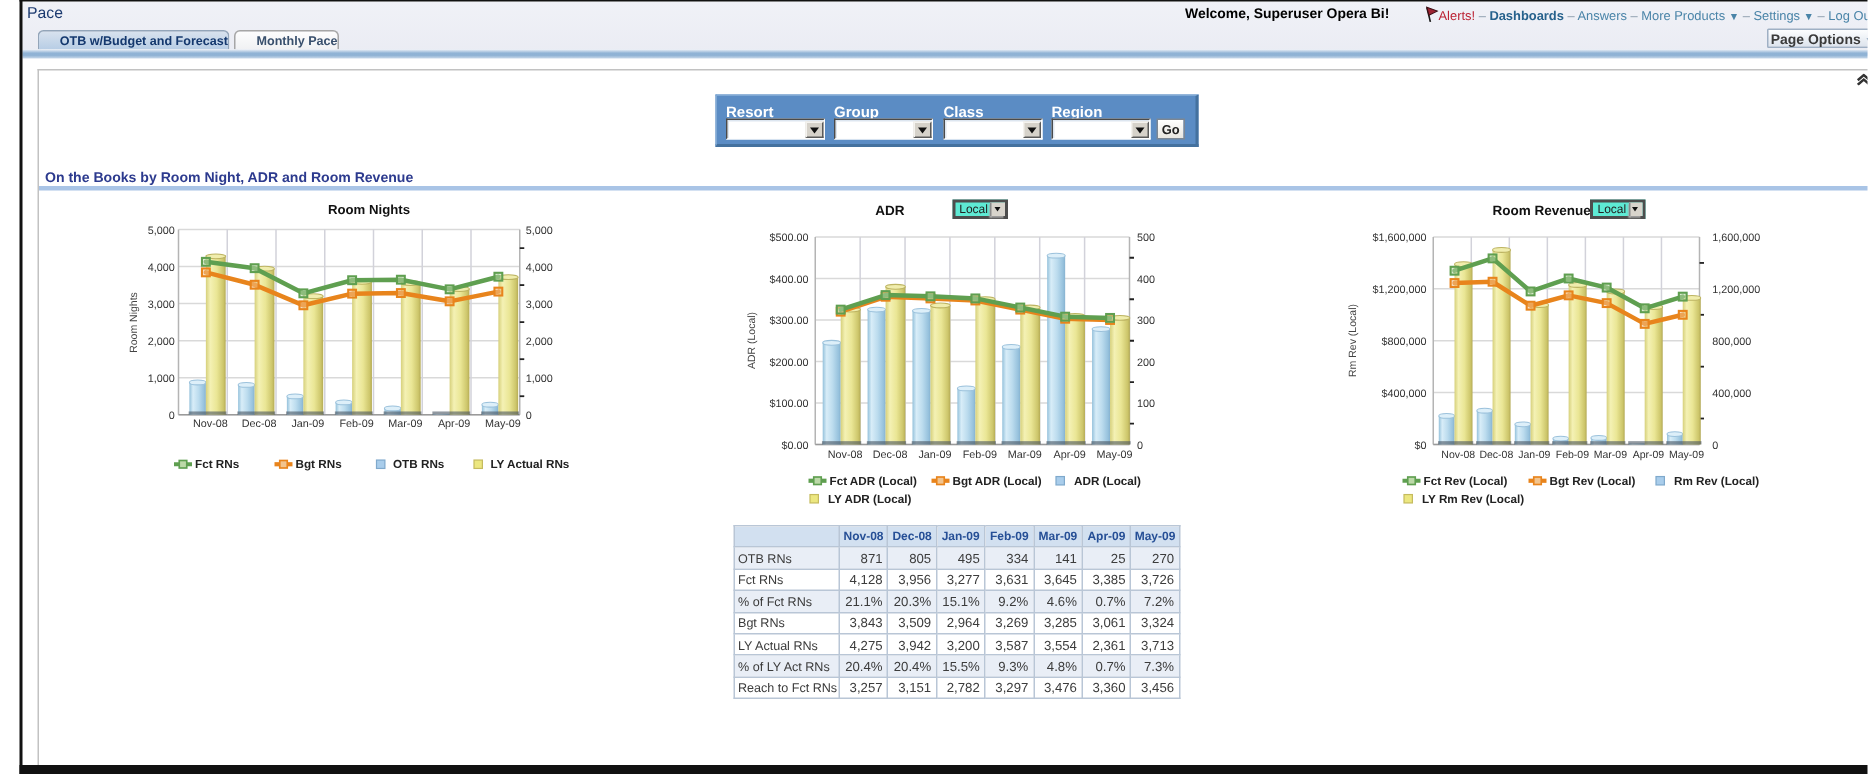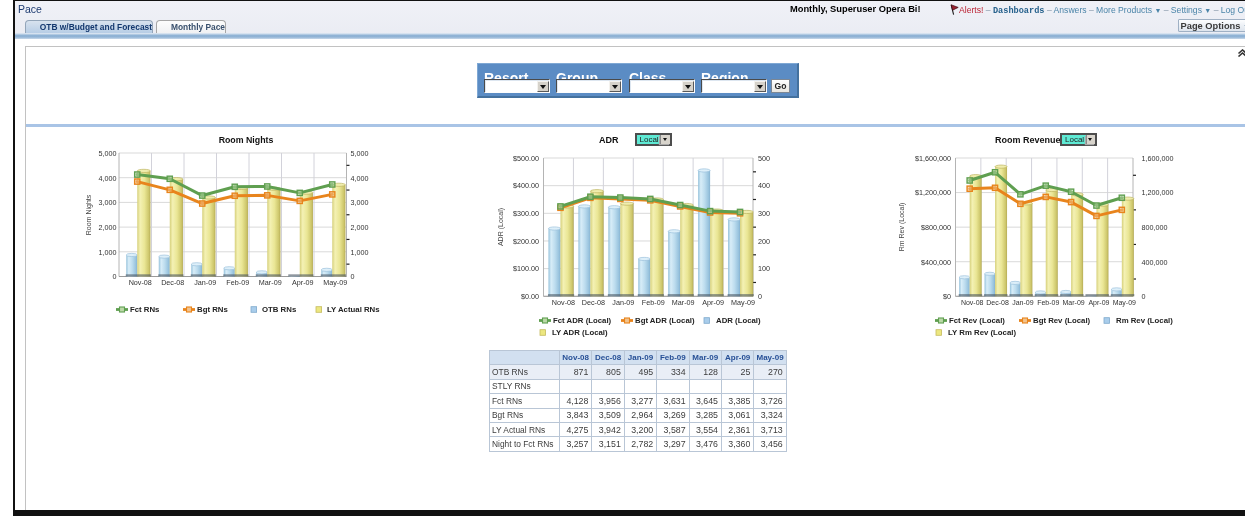--- a/index.html
+++ b/index.html
@@ -1,32 +1,32 @@
 <!DOCTYPE html>
 <html><head><meta charset="utf-8"><style>
 * { margin:0; padding:0; box-sizing:border-box; }
 html,body { width:1245px; height:516px; overflow:hidden; font-family:"Liberation Sans",sans-serif; background:#fff; }
 #page { position:relative; width:1245px; height:492px;margin-left:13px; }
 .edge { position:absolute; background:#111; }
 #banner { position:absolute; left:2px; top:1px; width:1241px; height:36px; background:linear-gradient(#f0f1f7,#eaecf3); }
 #pacet { position:absolute; left:5px; top:3px; font-size:10.5px; color:#1c3a70; }
 #welc { position:absolute; left:777px; top:4px; font-size:9.3px; font-weight:bold; color:#000; }
 #links { position:absolute; left:936px; top:4px; font-size:8.6px; color:#4a84a8; white-space:nowrap; }
-#links .dash { color:#26618c; font-weight:bold;font-family:Liberation Mono, monospace; }
+#links .dash { color:#26618c; font-weight:bold; }
 #links .al { color:#bb2233; }
 #links .sep { color:#8899aa; }
 #pgopt { position:absolute; left:1164.5px; top:18.5px; width:75.5px; height:13.5px; background:linear-gradient(#fcfdfe,#dde4ed); border:1px solid #9fb0c4; font-size:9.3px; font-weight:bold; color:#3a3a3a; text-align:center; line-height:12px; border-radius:1px; }
 .tab { position:absolute; top:20px; height:13px; font-size:8.4px; font-weight:bold; text-align:right; border:1px solid #93a5b9; border-bottom:none; border-radius:4px 4px 0 0; line-height:12.5px; white-space:nowrap; }
 #tab1 { left:12px; width:128px; background:linear-gradient(#d8e2ee,#b7cde5); color:#14386e; }
 #tab2 { left:143px; width:70px; background:linear-gradient(#fdfdfd,#f0f1f3); color:#39506d; border-color:#a6a6a6; }
 #band { position:absolute; left:2px; top:33px; width:1241px; height:6px; background:linear-gradient(#e8eef6 0%,#90b3d5 40%,#8fb2d4 65%,#c9d9ea 100%); }
 #panel { position:absolute; left:12px; top:46px; width:1227px; height:464px; background:#fff; border:1px solid #c2c2c2; border-bottom:none; }
 #chev { position:absolute; left:1224px; top:49px; width:11px; height:8px; }
 #fbox { position:absolute; left:464px; top:63px; width:322px; height:35px; background:#5b8cc4; border-right:2px solid #44719e; border-bottom:2px solid #44719e; border-top:1px solid #7fa8d4; border-left:1px solid #7fa8d4; }
-.flab { position:absolute; top:70px; font-size:14px; font-weight:bold; color:#fff; }
+.flab { position:absolute; top:70px; font-size:10px; font-weight:bold; color:#fff; }
 .fsel { position:absolute; top:79px; width:66px; height:13.5px; background:#fff; border:1px solid; border-color:#4a4a4a #fdfdfd #fdfdfd #4a4a4a; box-shadow:1px 1px 0 #dde6f0 inset; }
 .fsel .btn { position:absolute; right:0.5px; top:0.5px; width:12px; height:11.5px; background:#d6d2ca; border:1px solid; border-color:#f4f2ee #5a5a5a #5a5a5a #f4f2ee; }
 .fsel .btn:after { content:""; position:absolute; left:2px; top:3.5px; border:3.5px solid transparent; border-top:4.5px solid #111; }
 #gob { position:absolute; left:758px; top:78.5px; width:19px; height:14px; background:linear-gradient(#ffffff,#e8e6e0); border:1px solid #7c8794; font-size:8.6px; font-weight:bold; color:#222; text-align:center; line-height:12px; }
 #sect { position:absolute; left:17px; top:112px; font-size:9.4px; font-weight:bold; color:#2c3a8e; }
 #secline { position:absolute; left:13px; top:124px; width:1224px; height:3px; background:#a9c4e6; }
 .chart { position:absolute; }
 .seltitle { position:absolute; height:13.5px; background:#5eead4; border:2px solid #4d4d4d; font-size:8px; color:#222; }
 .seltitle span { position:absolute; left:3px; top:0px; line-height:10px; }
 .seltitle .sb { position:absolute; right:0; top:0; width:9.5px; height:9.5px; background:#d8d4cc; border-left:1px solid #8a8a8a; box-shadow:-1px 1px 1px #aaa; }
@@ -36,21 +36,21 @@
 #dtab td { border:1px solid #b9c6d6; height:14.4px; padding:0 3px 0 3px; background:#fff; white-space:nowrap; overflow:hidden; }
 #dtab tr.hd td { background:#d2e0f0; color:#264f96; font-weight:bold; text-align:center; font-size:8px; padding:0 1px; }
 #dtab td.lb { text-align:left; font-size:8.4px; padding-left:2px; }
 #dtab td.v { text-align:right; }
 #dtab tr.alt td { background:#e9eef6; }
 </style></head>
 <body>
 <div id="page">
 <div id="banner"></div>
 <div id="pacet">Pace</div>
-<div id="welc">Monthly, Superuser Opera Bi!</div>
+<div id="welc">Welcome, Superuser Opera Bi!</div>
 <div id="links"><svg width="10" height="11" style="vertical-align:-2px" viewBox="0 0 10 11">
         <path d="M2.2 0.8 L4.6 10.6" stroke="#1a1a1a" stroke-width="1.1" fill="none"></path>
         <path d="M2.2 0.8 L9.2 3.4 L3.6 6.2 Z" fill="#9e2433" stroke="#3c0d14" stroke-width="0.7"></path>
       </svg><span class="al">Alerts!</span> <span class="sep">–</span> <span class="dash">Dashboards</span> <span class="sep">–</span> Answers <span class="sep">–</span> More Products <span style="font-size:7px">▼</span> <span class="sep">–</span> Settings <span style="font-size:7px">▼</span> <span class="sep">–</span> Log Out</div>
 <div id="pgopt">Page Options <span style="font-size:7px;color:#5a7a9a">▼</span></div>
 <div class="tab" id="tab1">OTB w/Budget and Forecast</div>
 <div class="tab" id="tab2">Monthly Pace</div>
 <div id="band"></div>
 <div id="panel"></div>
 <svg id="chev" viewBox="0 0 11 8">
@@ -68,20 +68,21 @@
 <div class="fsel" style="left:543px">
       <div class="btn"></div>
     </div>
 <div class="fsel" style="left:616px">
       <div class="btn"></div>
     </div>
 <div class="fsel" style="left:688px">
       <div class="btn"></div>
     </div>
 <div id="gob">Go</div>
+<div id="sect">On the Books by Room Night, ADR and Room Revenue</div>
 <div id="secline"></div>
 <svg class="chart" style="left:60px;top:128px" width="335" height="192" viewBox="60 128 335 192">
       <defs>
 <linearGradient id="bg1" x1="0" y1="0" x2="1" y2="0">
 <stop offset="0" stop-color="#94c1db"></stop>
           <stop offset="0.22" stop-color="#d8edf8"></stop>
           <stop offset="0.55" stop-color="#bcdcee"></stop>
           <stop offset="0.88" stop-color="#97c2dd"></stop>
           <stop offset="1" stop-color="#86b2d0"></stop>
 </linearGradient>
@@ -421,21 +422,21 @@
       <rect x="925.5" y="318" width="5" height="5" fill="#bcd9a8" stroke="#5f9f50" stroke-width="1.1"></rect>
       <text x="936" y="323.2" font-size="7.8" font-weight="bold" fill="#222">Fct Rev (Local)</text>
       <line x1="1006" y1="320.5" x2="1018" y2="320.5" stroke="#e8841c" stroke-width="2.8"></line>
       <rect x="1009.5" y="318" width="5" height="5" fill="#f2c48e" stroke="#e8841c" stroke-width="1.1"></rect>
       <text x="1020" y="323.2" font-size="7.8" font-weight="bold" fill="#222">Bgt Rev (Local)</text>
       <rect x="1091" y="317.7" width="5.6" height="5.6" fill="#a9cdeb" stroke="#7fa9cc" stroke-width="0.8"></rect>
       <text x="1103" y="323.2" font-size="7.8" font-weight="bold" fill="#222">Rm Rev (Local)</text>
       <rect x="923" y="329.7" width="5.6" height="5.6" fill="#ece780" stroke="#c5bb5e" stroke-width="0.8"></rect>
       <text x="935" y="335.2" font-size="7.8" font-weight="bold" fill="#222">LY Rm Rev (Local)</text>
     </svg>
-<div class="ctitle" style="left:586px;top:135px;width:34px;">ADR</div>
+<div class="ctitle" style="left:556px;top:135px;width:34px;text-align:right">ADR</div>
 <div class="seltitle" style="left:621.5px;top:132.5px;width:37px">
       <span>Local</span>
       <div class="sb"></div>
     </div>
 <div class="ctitle" style="left:982px;top:135px">Room Revenue</div>
 <div class="seltitle" style="left:1047px;top:132.5px;width:37px">
       <span>Local</span>
       <div class="sb"></div>
     </div>
 <table id="dtab">
@@ -459,66 +460,76 @@
           <td>Mar-09</td>
           <td>Apr-09</td>
           <td>May-09</td>
         </tr>
         <tr class="alt">
           <td class="lb">OTB RNs</td>
           <td class="v">871</td>
           <td class="v">805</td>
           <td class="v">495</td>
           <td class="v">334</td>
-          <td class="v">128</td>
+          <td class="v">141</td>
           <td class="v">25</td>
           <td class="v">270</td>
-        </tr>
-        <tr>
-          <td class="lb">STLY RNs</td>
-          <td class="v"></td>
-          <td class="v"></td>
-          <td class="v"></td>
-          <td class="v"></td>
-          <td class="v"></td>
-          <td class="v"></td>
-          <td class="v"></td>
         </tr>
         <tr>
           <td class="lb">Fct RNs</td>
           <td class="v">4,128</td>
           <td class="v">3,956</td>
           <td class="v">3,277</td>
           <td class="v">3,631</td>
           <td class="v">3,645</td>
           <td class="v">3,385</td>
           <td class="v">3,726</td>
         </tr>
+        <tr class="alt">
+          <td class="lb">% of Fct RNs</td>
+          <td class="v">21.1%</td>
+          <td class="v">20.3%</td>
+          <td class="v">15.1%</td>
+          <td class="v">9.2%</td>
+          <td class="v">4.6%</td>
+          <td class="v">0.7%</td>
+          <td class="v">7.2%</td>
+        </tr>
         <tr>
           <td class="lb">Bgt RNs</td>
           <td class="v">3,843</td>
           <td class="v">3,509</td>
           <td class="v">2,964</td>
           <td class="v">3,269</td>
           <td class="v">3,285</td>
           <td class="v">3,061</td>
           <td class="v">3,324</td>
         </tr>
         <tr>
           <td class="lb">LY Actual RNs</td>
           <td class="v">4,275</td>
           <td class="v">3,942</td>
           <td class="v">3,200</td>
           <td class="v">3,587</td>
           <td class="v">3,554</td>
           <td class="v">2,361</td>
           <td class="v">3,713</td>
         </tr>
+        <tr class="alt">
+          <td class="lb">% of LY Act RNs</td>
+          <td class="v">20.4%</td>
+          <td class="v">20.4%</td>
+          <td class="v">15.5%</td>
+          <td class="v">9.3%</td>
+          <td class="v">4.8%</td>
+          <td class="v">0.7%</td>
+          <td class="v">7.3%</td>
+        </tr>
         <tr>
-          <td class="lb">Night to Fct RNs</td>
+          <td class="lb">Reach to Fct RNs</td>
           <td class="v">3,257</td>
           <td class="v">3,151</td>
           <td class="v">2,782</td>
           <td class="v">3,297</td>
           <td class="v">3,476</td>
           <td class="v">3,360</td>
           <td class="v">3,456</td>
         </tr>
       </tbody>
     </table>

